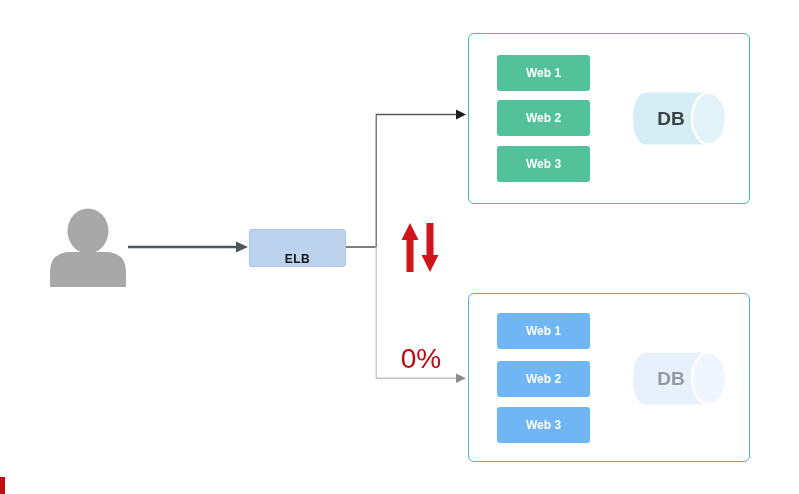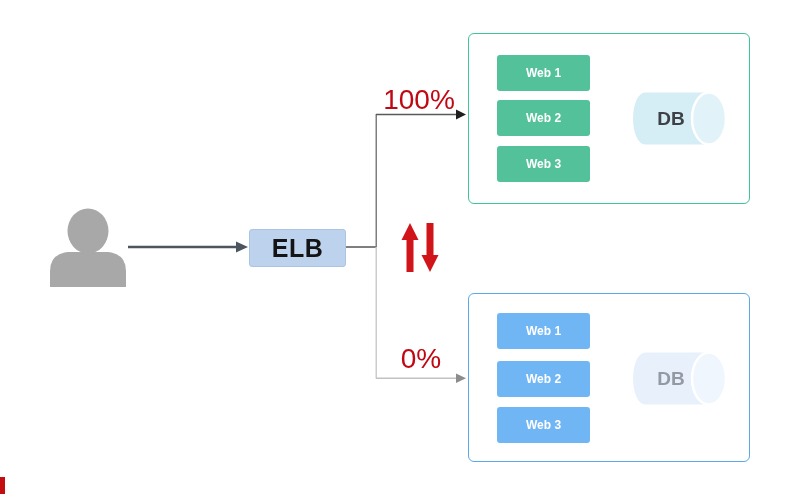--- a/index.html
+++ b/index.html
@@ -9,22 +9,22 @@
     background:#ffffff;
     font-family:"Liberation Sans","DejaVu Sans",sans-serif;
     overflow:hidden;
   }
   #connectors{position:absolute;left:0;top:0;z-index:1;}
 
   
   .elb-box{
     position:absolute;left:249px;top:229px;width:95px;height:36px;
     background:#bdd3ed;border:1px solid #abc4e4;border-radius:3px;
-    display:flex;align-items:center;justify-content:center;
-    font-size:25px;font-weight:700;color:#141414;z-index:2;
+    display:flex;align-items:flex-end;justify-content:center;
+    font-size:12px;font-weight:700;color:#141414;z-index:2;
     letter-spacing:0.5px;
   }
 
   
   .env-box{position:absolute;left:468px;width:280px;background:#ffffff;z-index:2;border-radius:6px;}
   .env-green{top:33px;height:169px;border:1.5px solid #3ec695;}
   .env-blue{top:293px;height:167px;border:1.5px solid #5ba9ea;}
 
   .server{
     position:absolute;left:28px;width:93px;height:36px;border-radius:3px;
@@ -93,21 +93,20 @@
 
   <svg class="person" width="78" height="80" viewBox="0 0 78 80">
     <ellipse cx="39" cy="24" rx="20.5" ry="22.5" fill="#a8a8a8"></ellipse>
     <path d="M 1 80 L 1 64 Q 1 47 19 45 L 59 45 Q 77 47 77 64 L 77 80 Z" fill="#a8a8a8"></path>
   </svg>
 
   <div class="elb-box">
     <span>ELB</span>
   </div>
 
-  <div class="pct-label pct-100">100%</div>
   <div class="pct-label pct-0">0%</div>
 
   <svg class="switch-arrows" width="44" height="54" viewBox="0 0 44 54">
     <polygon points="12,2 20.5,19 15.5,19 15.5,51 8.5,51 8.5,19 3.5,19" fill="#d11419"></polygon>
     <polygon points="32,51 40.5,34 35.5,34 35.5,2 28.5,2 28.5,34 23.5,34" fill="#d11419"></polygon>
   </svg>
 
   <div class="env-box env-green">
     <div class="server server-green s1">
       <span>Web 1</span>

